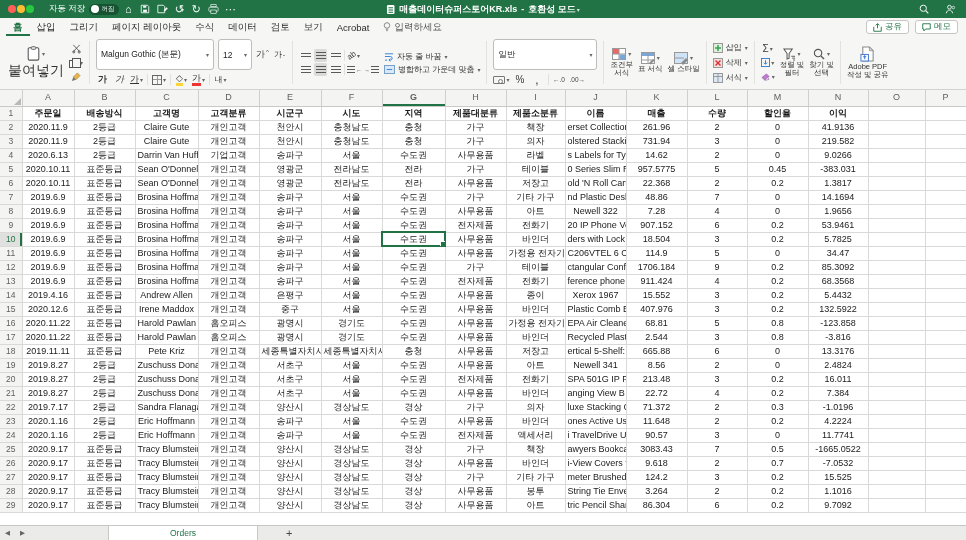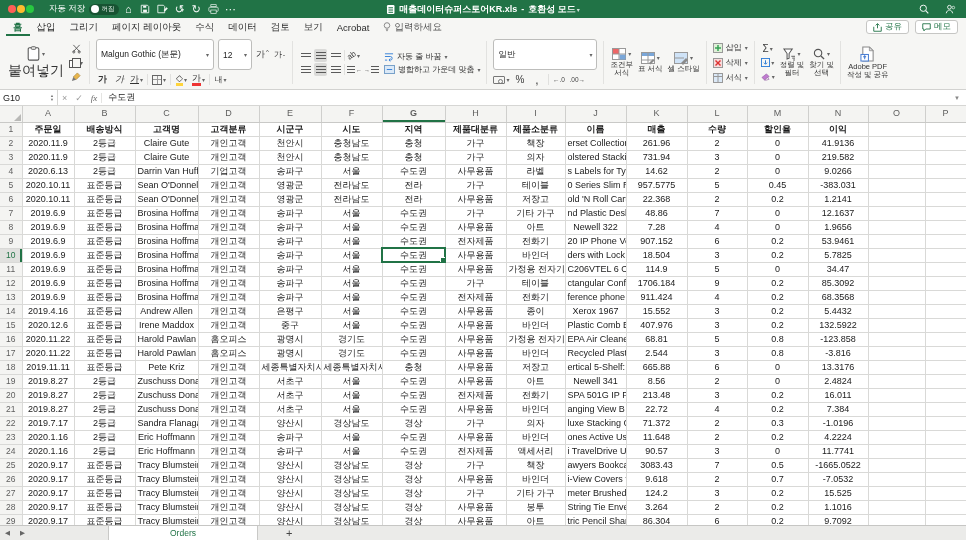--- a/index.html
+++ b/index.html
@@ -522,34 +522,20 @@
             <path d="M10 1l4 4h-4z" fill="#dcdcdc" stroke="#888" stroke-width=".8"></path>
             <rect x="1" y="9" width="8" height="7" fill="#fff" stroke="#4a7fd4" stroke-width="1.1"></rect>
             <path d="M5 14v-3.4M3.6 11.8L5 10.4l1.4 1.4" fill="none" stroke="#4a7fd4" stroke-width="1.1"></path>
           </svg>
         <span class="ml">Adobe PDF
 작성 및 공유</span>
       </span>
     </div>
   </div>
 
-  <div class="fbar">
-    <span class="namebox">
-      <span class="nm">G10</span>
-      <span class="stepper">
-          <span>▲</span>
-          <span>▼</span>
-        </span>
-    </span>
-    <span class="fico">×</span>
-    <span class="fico">✓</span>
-    <span class="fx">fx</span>
-    <span class="fval">수도권</span>
-    <span class="fexp">▼</span>
-  </div>
 
   <div class="gridwrap">
     <table class="sheet" id="sheet">
         <colgroup>
           <col style="width: 22px;">
           <col style="width: 52px;">
           <col style="width: 61px;">
           <col style="width: 63px;">
           <col style="width: 61px;">
           <col style="width: 62px;">
@@ -690,40 +676,40 @@
             <td>개인고객</td>
             <td>영광군</td>
             <td>전라남도</td>
             <td>전라</td>
             <td>사무용품</td>
             <td>저장고</td>
             <td>old 'N Roll Cart</td>
             <td class="r">22.368</td>
             <td>2</td>
             <td>0.2</td>
-            <td class="r">1.2141</td>
+            <td class="r">1.3817</td>
             <td></td>
             <td></td>
           </tr>
           <tr>
             <th class="rn">7</th>
             <td class="r">2019.6.9</td>
             <td>표준등급</td>
             <td>Brosina Hoffman</td>
             <td>개인고객</td>
             <td>송파구</td>
             <td>서울</td>
             <td>수도권</td>
             <td>가구</td>
             <td>기타 가구</td>
             <td>nd Plastic Desk</td>
             <td class="r">48.86</td>
             <td>7</td>
             <td>0</td>
-            <td class="r">12.1637</td>
+            <td class="r">14.1694</td>
             <td></td>
             <td></td>
           </tr>
           <tr>
             <th class="rn">8</th>
             <td class="r">2019.6.9</td>
             <td>표준등급</td>
             <td>Brosina Hoffman</td>
             <td>개인고객</td>
             <td>송파구</td>

